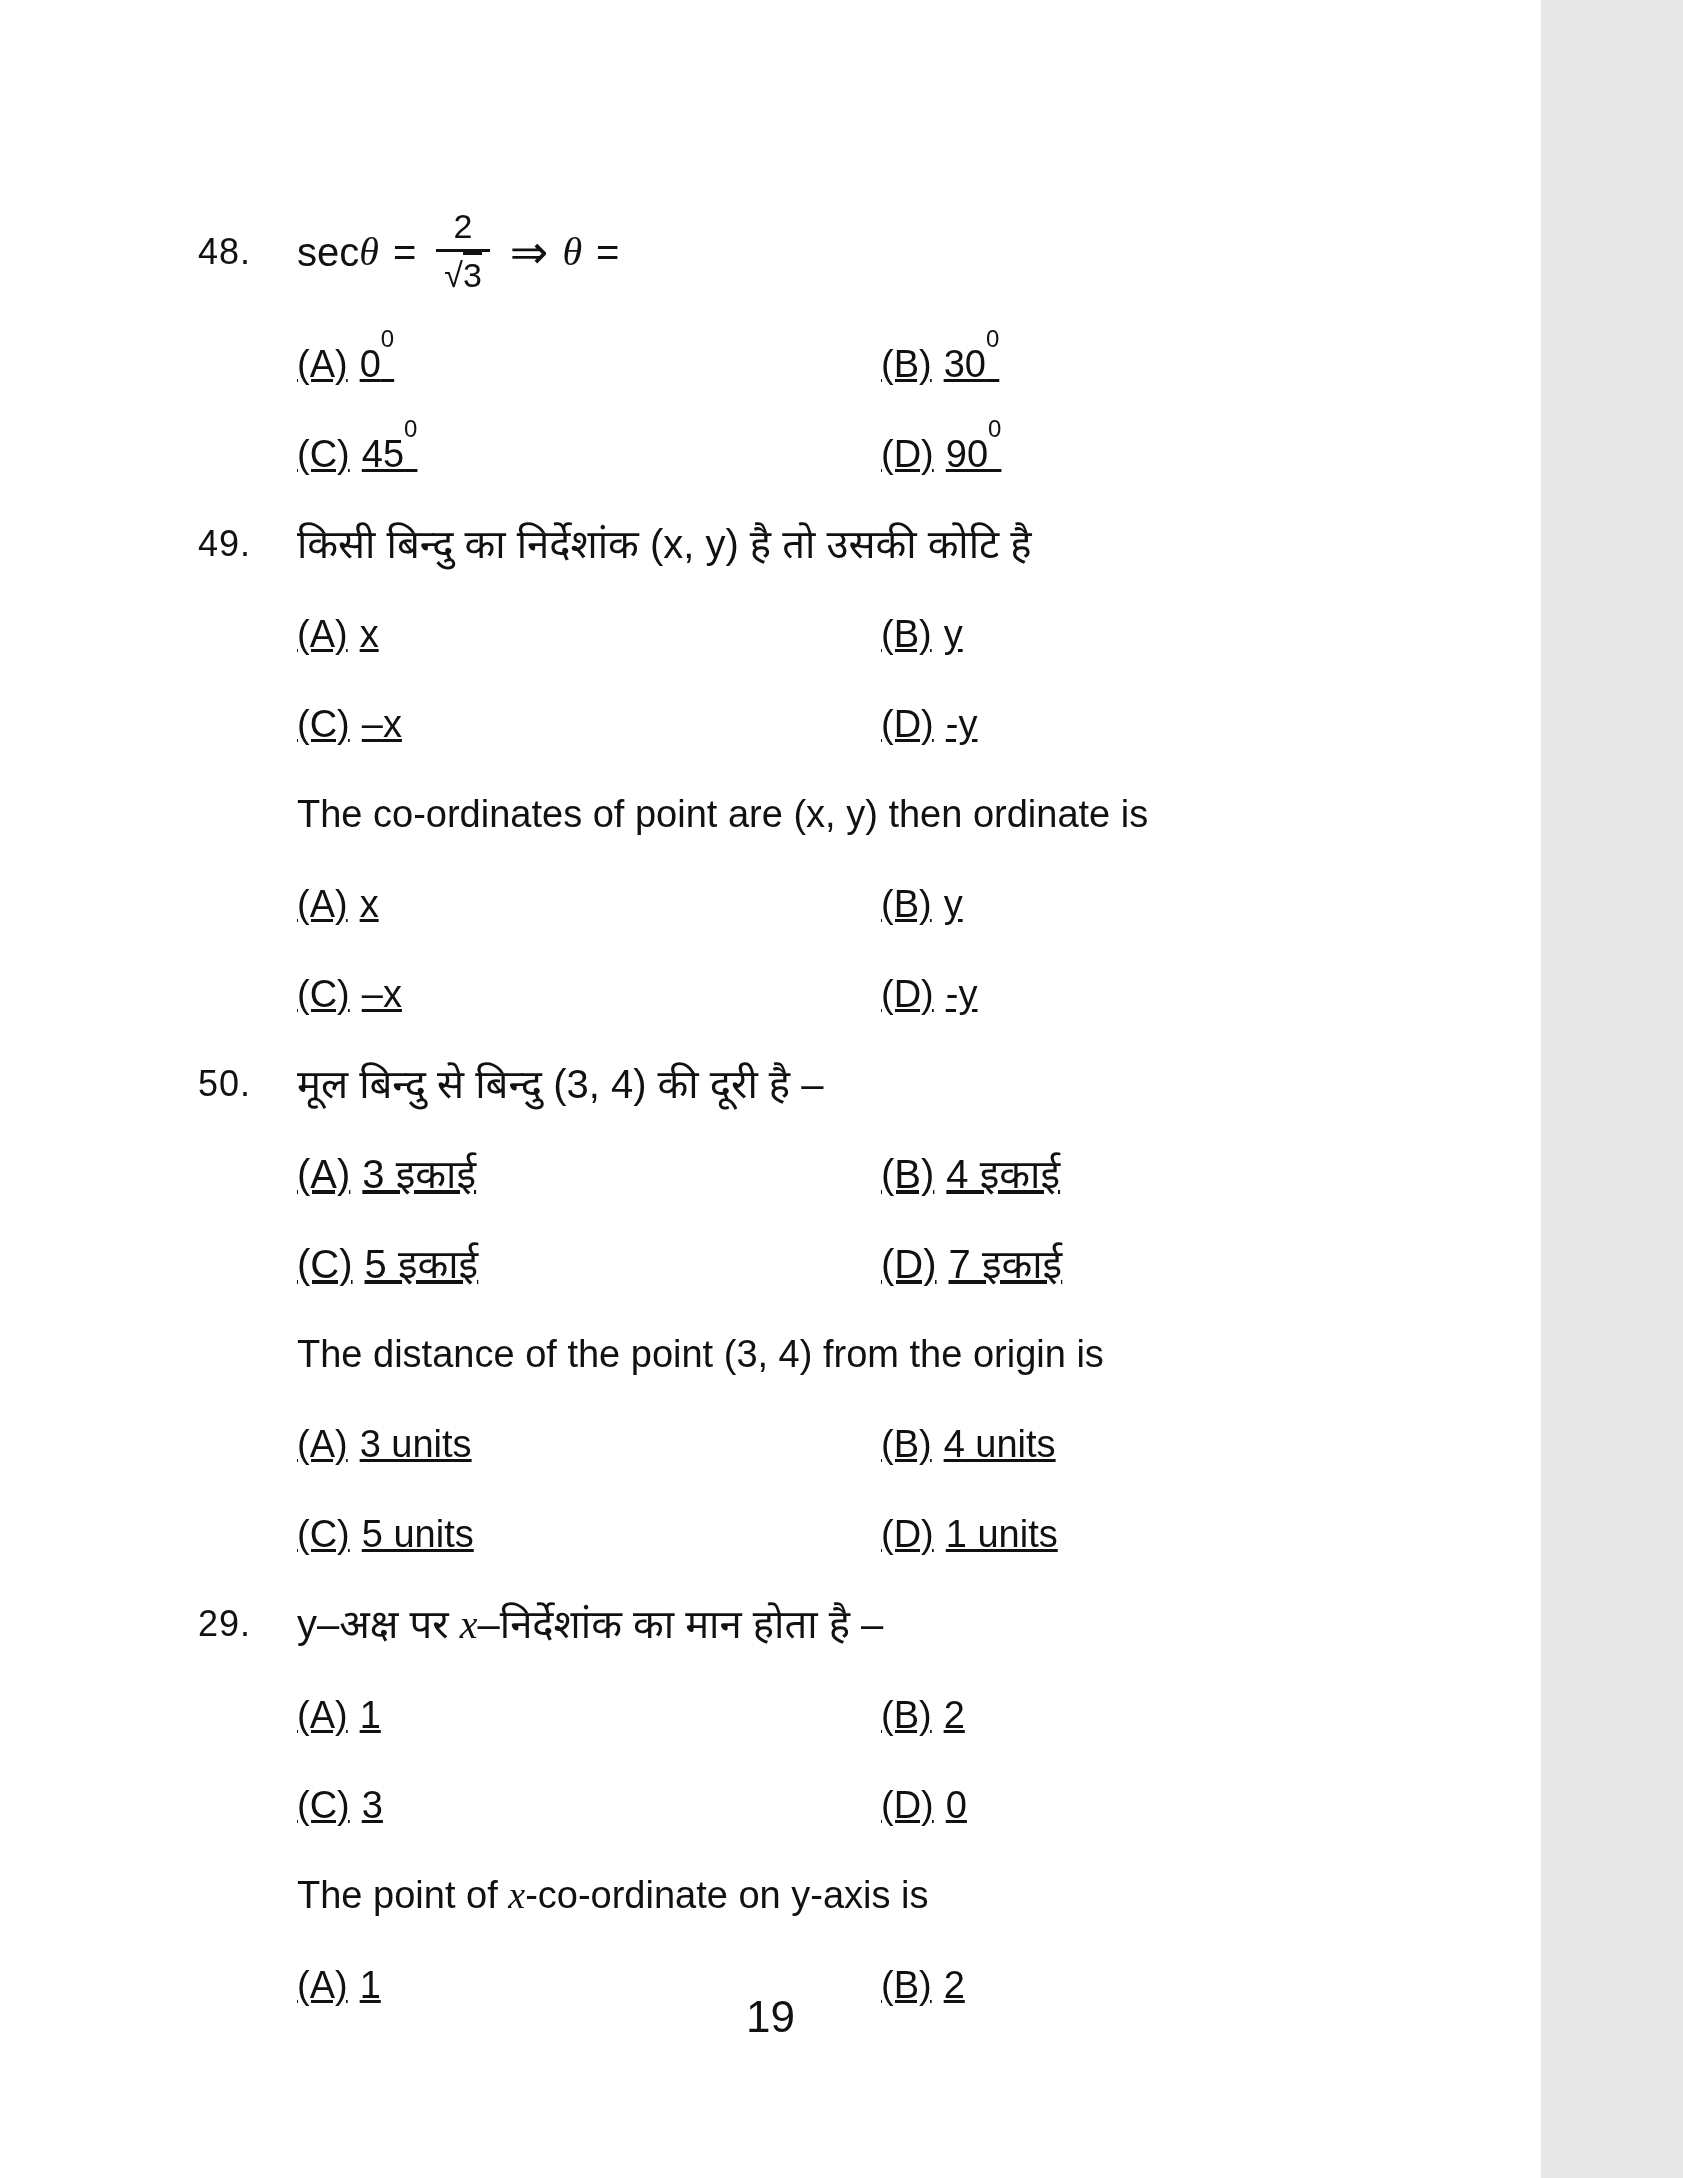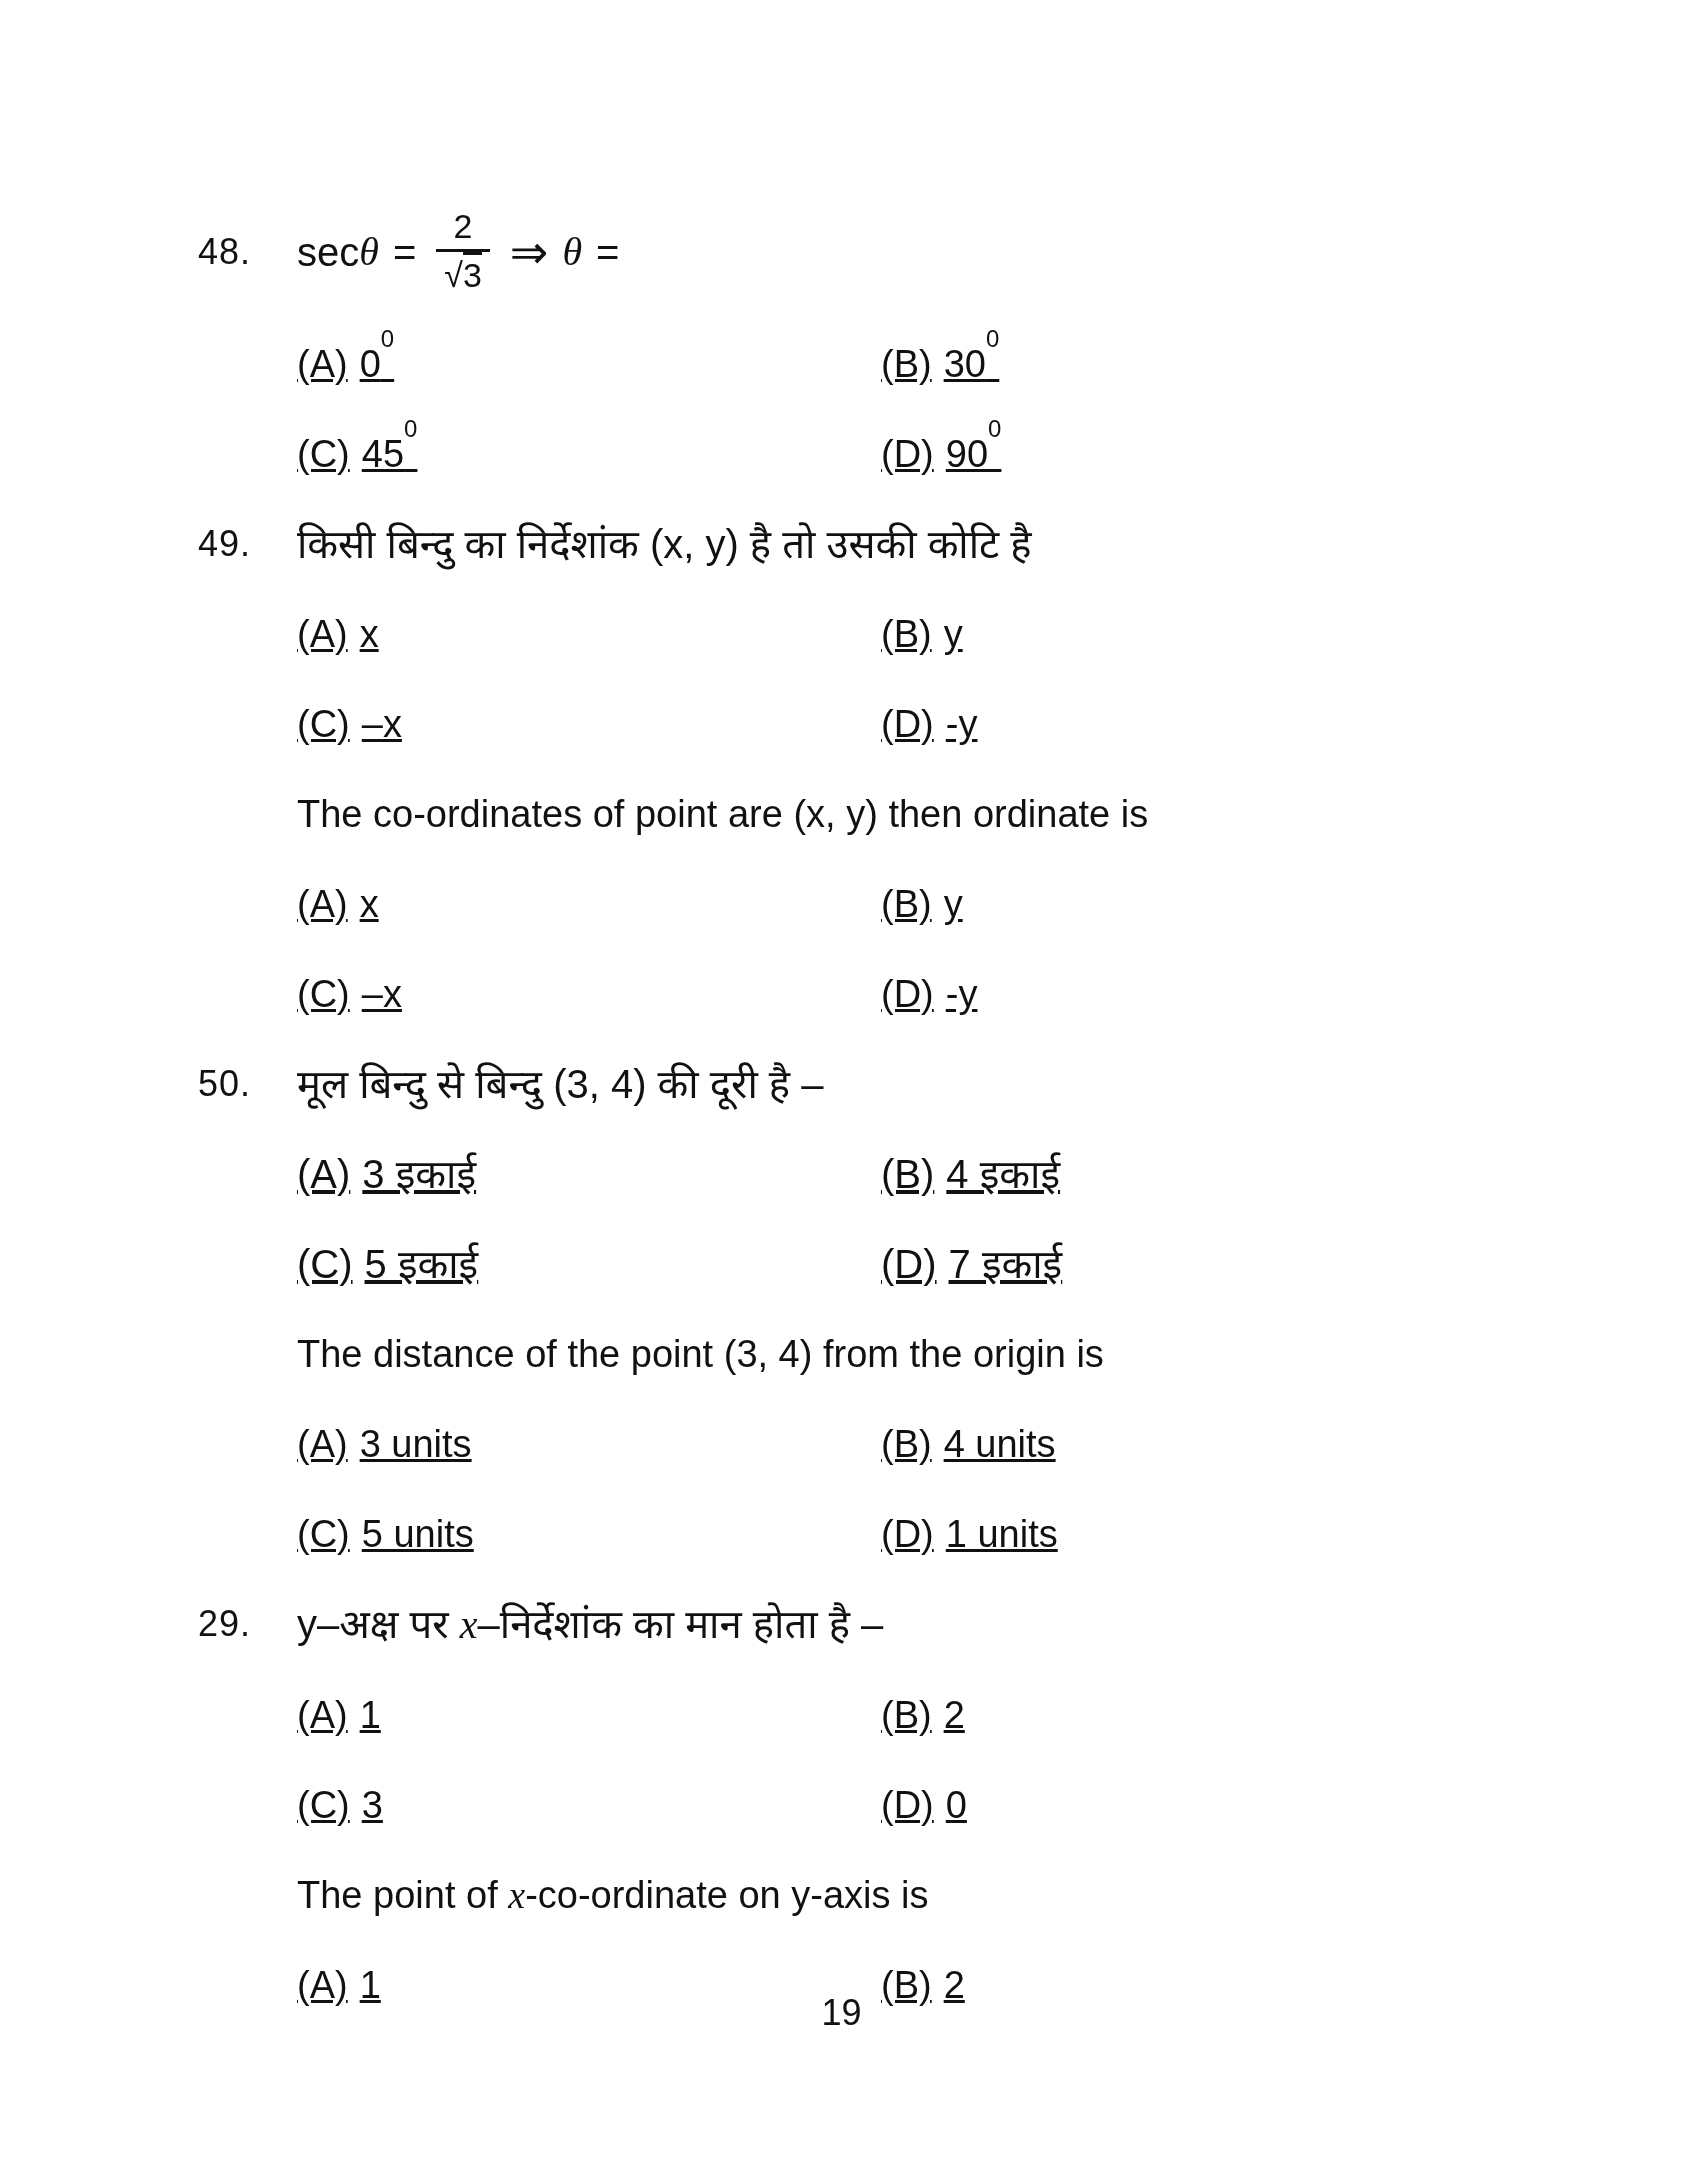--- a/index.html
+++ b/index.html
@@ -1,18 +1,18 @@
 <!DOCTYPE html>
 <html><head>
 <meta charset="utf-8">
 <style>
   html,body { margin:0; padding:0; background:#e8e8e8; }
   .page {
     position:relative;
-    width:1683px; height:2178px;
+    width:1541px; height:2178px;
     background:#ffffff;
     color:#111;
     font-family:"Liberation Sans", sans-serif;
     overflow:hidden;
   }
   .content {
     position:absolute;
     left:198px; top:193px; right:139px;
   }
   .q-head, .sub-line, .opt-row {
@@ -70,21 +70,21 @@
     padding:6px 8px 2px 8px;
     white-space:nowrap;
   }
   .radicand { border-top:3px solid #111; padding-top:1px; }
   .implies { font-size:46px; margin:0 14px; }
   .page-number {
     position:absolute;
     left:0; right:0;
     top:1992px;
     text-align:center;
-    font-size:36px;
+    font-size:44px;
   }
 </style>
 </head>
 <body>
 
 <div class="page">
   <div class="content">
 
     <div class="q-head formula-row">
       <span class="q-num">48.</span>

